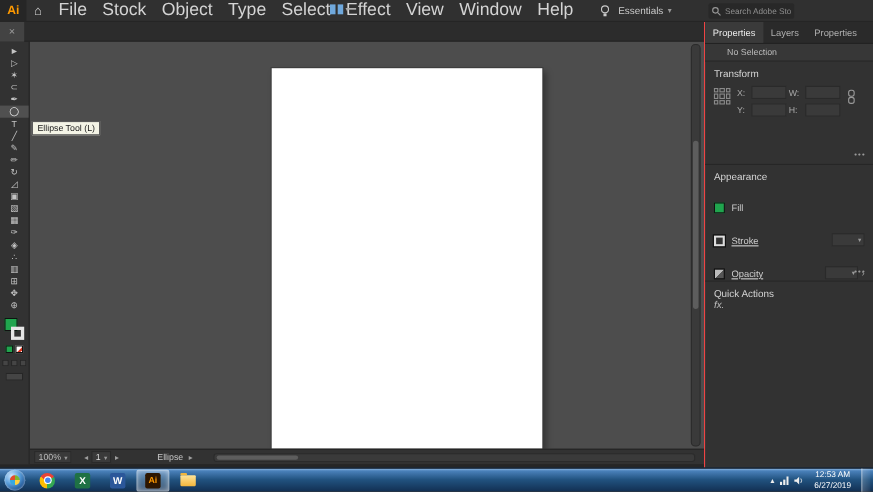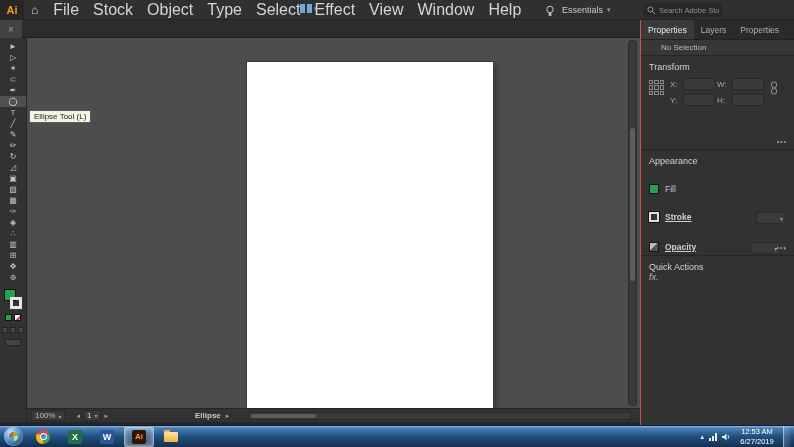--- a/index.html
+++ b/index.html
@@ -52,21 +52,21 @@
   .vscroll { position:absolute; right:3px; top:2px; bottom:2px; width:9px; background:#3a3a3a; border:1px solid #2b2b2b; border-radius:4px; }
   .vthumb { position:absolute; left:1px; top:24%; width:5px; height:42%; background:#5d5d5d; border-radius:3px; }
 
   
   .statusbar { position:absolute; left:27px; top:408px; width:613px; height:14px; background:#323232; border-top:1px solid #252525; display:flex; align-items:center; font-size:8px; color:#bdbdbd; padding:0 4px; gap:5px; }
   .zoom-ctl { display:flex; align-items:flex-end; gap:3px; background:#3a3a3a; border:1px solid #2a2a2a; height:11px; padding:0 3px; }
   .caret { font-size:6px; color:#999; }
   .ab-nav { display:flex; align-items:center; gap:3px; margin-left:6px; }
   .nav-arrow { color:#9e9e9e; font-size:7px; cursor:default; }
   .ab-num { display:flex; align-items:center; gap:3px; background:#3a3a3a; border:1px solid #2a2a2a; height:11px; padding:0 3px; color:#ddd; }
-  .status-tool { margin-left:82px; color:#c7c7c7;font-weight:bold; }
+  .status-tool { margin-left:30px; color:#c7c7c7; }
   .hscroll { flex:1; height:8px; margin:0 4px 0 14px; background:#3a3a3a; border:1px solid #2b2b2b; border-radius:3px; position:relative; }
   .hthumb { position:absolute; left:2px; top:1px; width:17%; height:4px; background:#5d5d5d; border-radius:2px; }
 
   
   .panel { position:absolute; left:640px; top:20px; width:154px; height:405px; background:#323232; border-left:1px solid #ef4444; color:#c9c9c9; display:flex; flex-direction:column; z-index:20; }
   .panel-tabs { height:20px; display:flex; background:#2a2a2a; border-bottom:1px solid #222; flex:none; }
   .ptab { padding:0 7px; line-height:20px; font-size:8.5px; color:#b0b0b0; cursor:default; }
   .ptab.active { background:#3a3a3a; color:#eaeaea; }
   .no-selection { height:16px; line-height:16px; padding:0 20px; background:#373737; border-bottom:1px solid #262626; font-size:8px; color:#bdbdbd; flex:none; }
   .section { padding:6px 8px; border-bottom:1px solid #262626; position:relative; flex:none; }
@@ -78,25 +78,25 @@
   .refpoint { width:15px; height:15px; display:grid; grid-template-columns:repeat(3,1fr); grid-template-rows:repeat(3,1fr); gap:1px; margin-top:2px; }
   .refpoint i { background:transparent; border:1px solid #8a8a8a; }
   .tf-grid { display:grid; grid-template-columns:11px 32px 13px 32px; gap:4px 2px; align-items:center; font-size:8px; color:#a8a8a8; }
   .tf-input, .select { height:12px; background:#3a3a3a; border:1px solid #2a2a2a; color:#ddd; font-size:8px; width:100%; padding:0 2px; font-family:"Liberation Sans",sans-serif; }
   .link-icon { margin-top:3px; }
   .tf-row2 { display:flex; align-items:center; gap:4px; margin-top:6px; font-size:8px; color:#a8a8a8; }
   .select { display:flex; align-items:center; justify-content:flex-end; width:40px; }
   .sel-angle { width:28px; }
   .flip-btn { color:#b5b5b5; font-size:7px; letter-spacing:-1px; cursor:default; }
   .more-dots { position:absolute; right:7px; bottom:4px; color:#9a9a9a; font-size:7px; letter-spacing:1px; cursor:default; }
-  .ap-row { display:flex; align-items:flex-start; gap:6px; margin:18px 0; font-size:8.5px; }
+  .ap-row { display:flex; align-items:flex-end; gap:6px; margin:18px 0; font-size:8.5px; }
   .swatch { width:10px; height:10px; border:1px solid #111; flex:none; }
   .stroke-swatch { background:transparent; border:2px solid #ddd; outline:1px solid #111; }
   .opacity-swatch { background:linear-gradient(135deg,#bbb 50%, #555 50%); }
-  .ap-link { text-decoration:underline; color:#cfcfcf; cursor:default;font-weight:bold; }
+  .ap-link { text-decoration:underline; color:#cfcfcf; cursor:default; }
   .ap-ctl { margin-left:auto; display:flex; align-items:center; gap:3px; }
   .ap-ctl .select { width:30px; }
   .chev { color:#9e9e9e; font-size:8px; }
   .fx-label { color:#bdbdbd; font-size:9px; font-style:italic; }
 
   
   .app-footer { position:absolute; left:0; top:422px; width:640px; height:3px; background:#262626; }
 
   
   .taskbar { position:absolute; left:0; top:425px; width:794px; height:22px; background:linear-gradient(180deg,#8fb9e2 0%,#4a81ba 10%,#21527f 48%,#122f52 100%); border-top:1px solid #0c2038; display:flex; align-items:center; z-index:50; }

